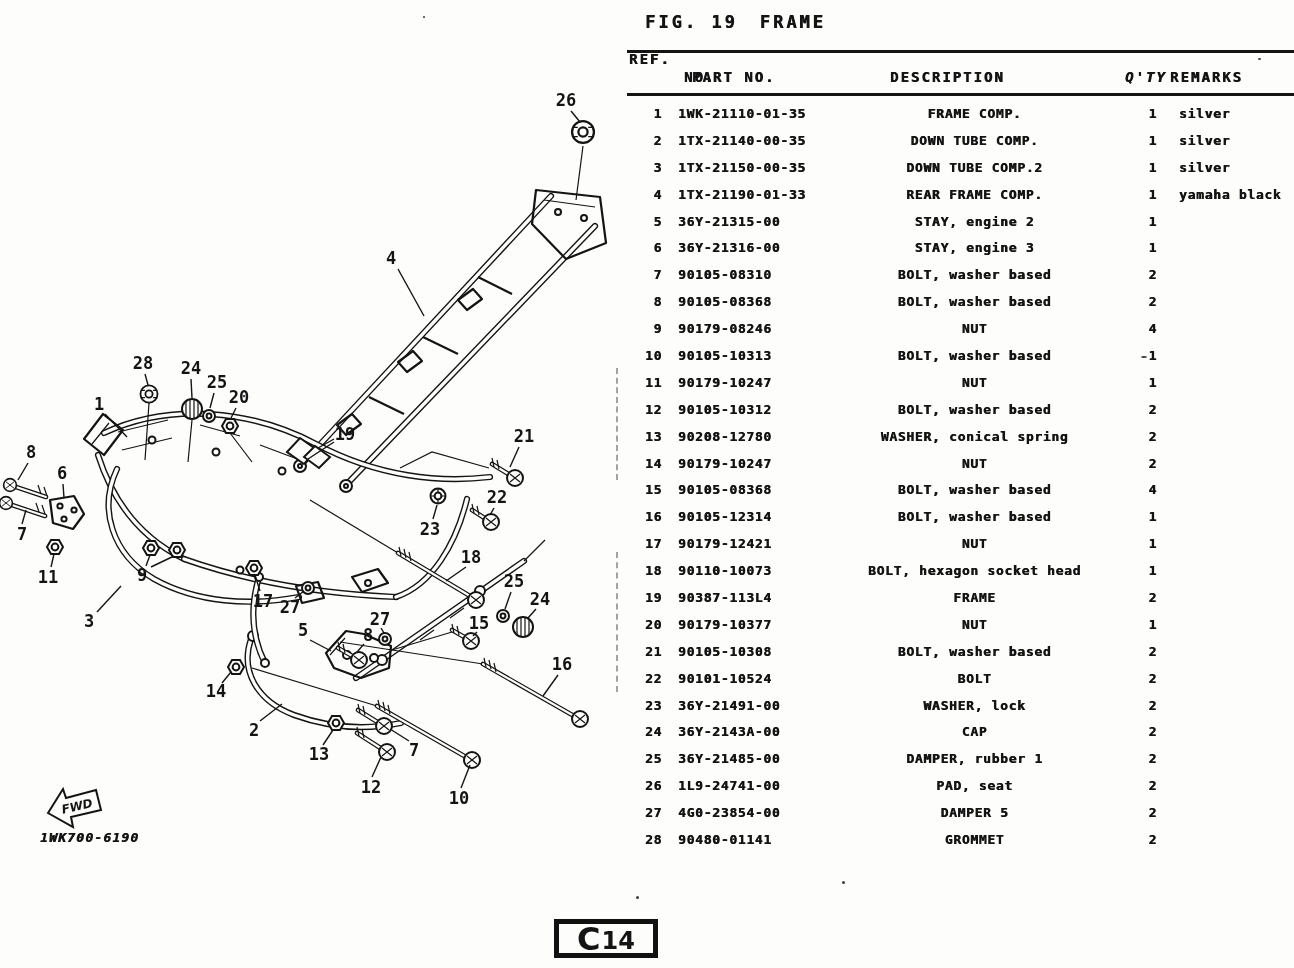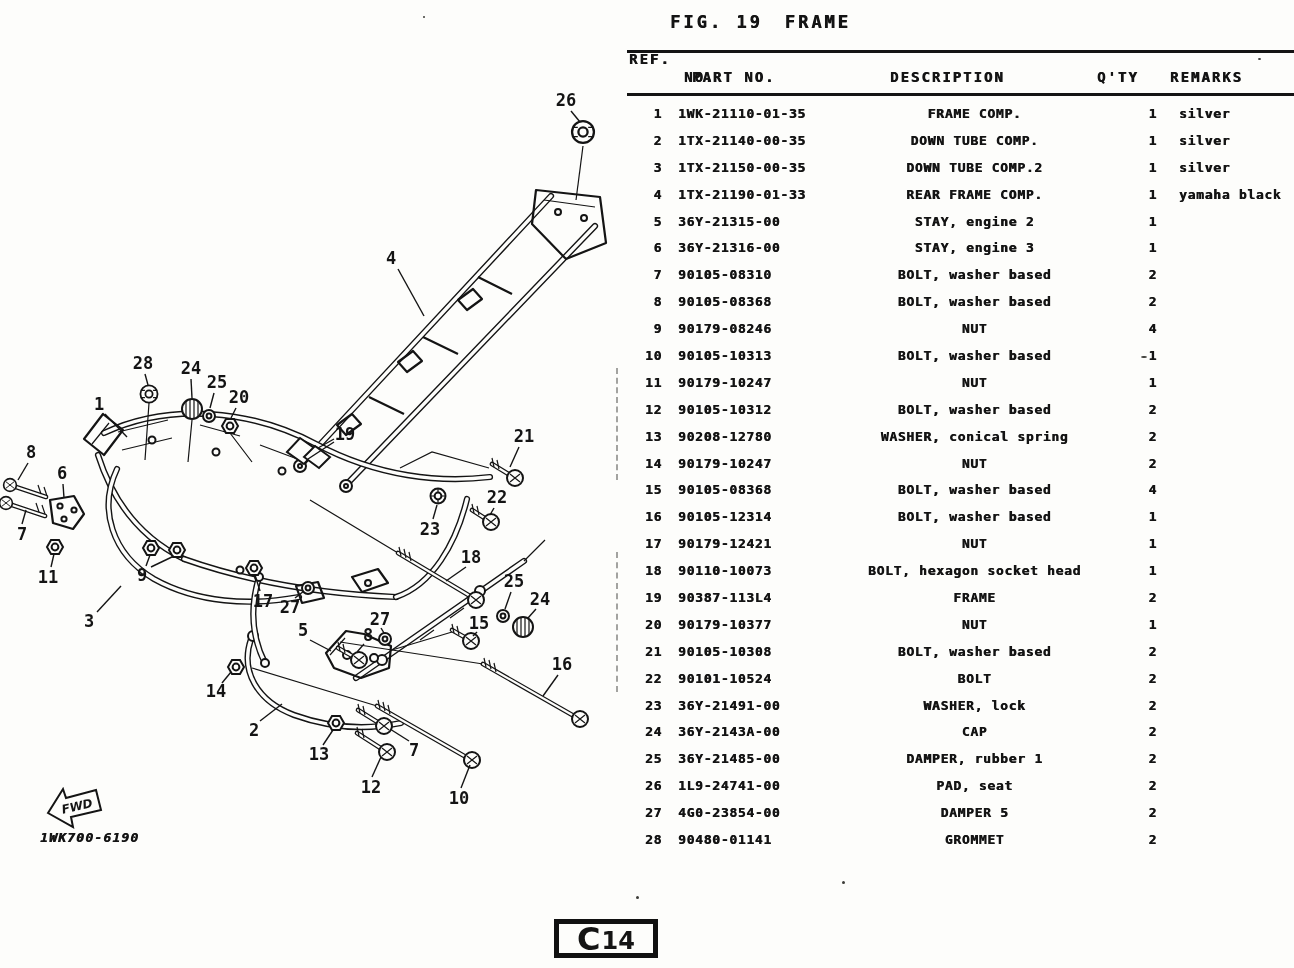--- a/index.html
+++ b/index.html
@@ -1,20 +1,20 @@
 <!DOCTYPE html>
 <html><head>
 <meta charset="utf-8">
 <style>
   html,body{margin:0;padding:0;background:#e8e8e4;}
   .sheet{position:relative;width:1294px;height:968px;background:#fdfdfb;overflow:hidden;
          font-family:"DejaVu Sans Mono",monospace;color:#141414;}
   
   .fig-title{position:absolute;left:645px;top:12px;font-size:17px;font-weight:bold;
-             letter-spacing:3px;text-shadow:.6px 0 #141414;white-space:nowrap;margin-left:25px;}
+             letter-spacing:3px;text-shadow:.6px 0 #141414;white-space:nowrap;}
   .fig-title .gap{display:inline-block;width:22px;}
   
   .rule{position:absolute;background:#141414;}
   .rule-top{left:627px;top:50px;width:667px;height:3px;}
   .rule-head{left:627px;top:93px;width:667px;height:3px;}
   .artifact{position:absolute;width:0;border-left:2px dashed #5a5a56;opacity:.55;}
   
   .th{position:absolute;font-size:14px;font-weight:bold;letter-spacing:2px;
       text-shadow:.6px 0 #141414;white-space:nowrap;text-align:center;}
   
@@ -62,21 +62,21 @@
 
   <div class="rule rule-top"></div>
   <div class="rule rule-head"></div>
   <div class="artifact" style="left:616px;top:368px;height:112px;"></div>
   <div class="artifact" style="left:616px;top:552px;height:140px;"></div>
 
   <span class="th" style="left:629px;top:51px;">REF.</span>
   <span class="th" style="left:640px;top:69px;padding-left:44px;">NO.</span>
   <span class="th" style="left:692px;top:69px;">PART NO.</span>
   <span class="th" style="left:890px;top:69px;">DESCRIPTION</span>
-  <span class="th" style="left:1097px;top:69px;">Q'TY</span>
+  <span class="th" style="left:1125px;top:69px;font-style:italic;">Q'TY</span>
   <span class="th" style="left:1170px;top:69px;">REMARKS</span>
 
   <div class="table-wrap">
     <table>
         <tbody id="rows">
           <tr>
             <td class="c-ref">1</td>
             <td class="c-part">1WK-21110-01-35</td>
             <td class="c-desc">FRAME COMP.</td>
             <td class="c-qty">1</td>

